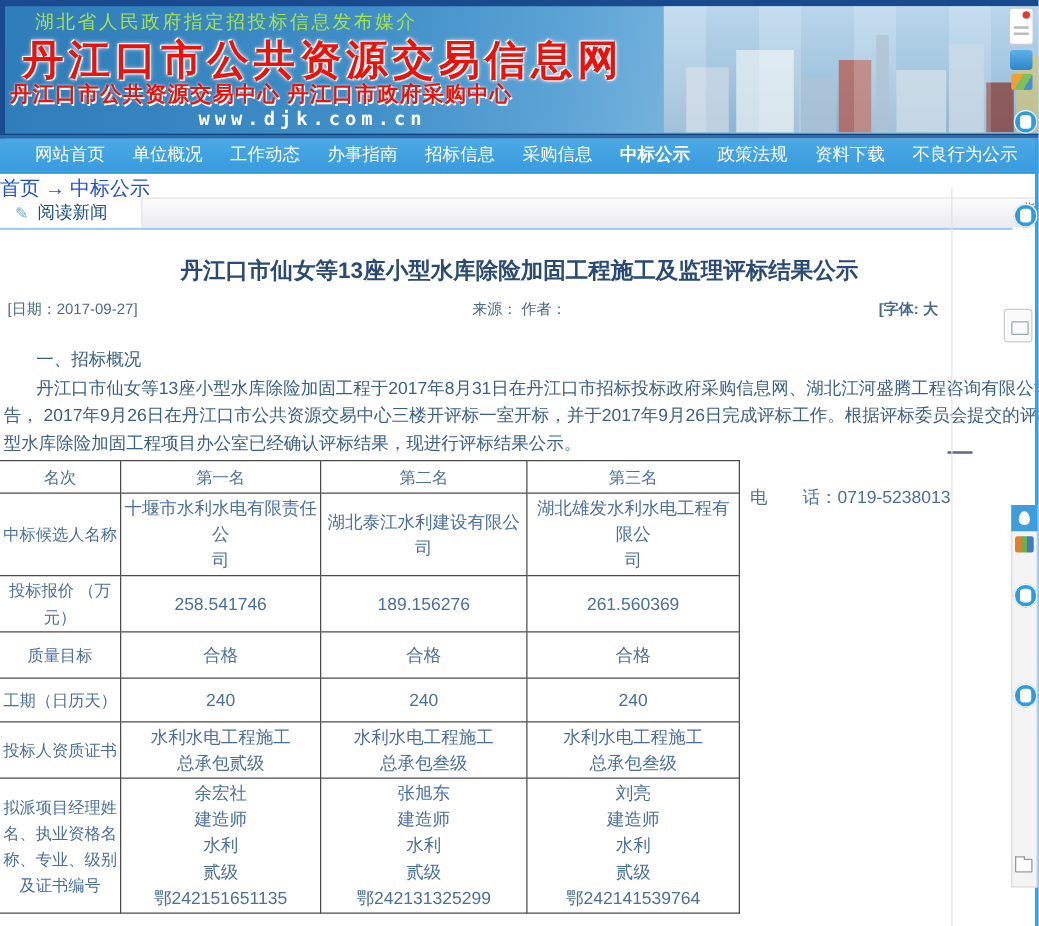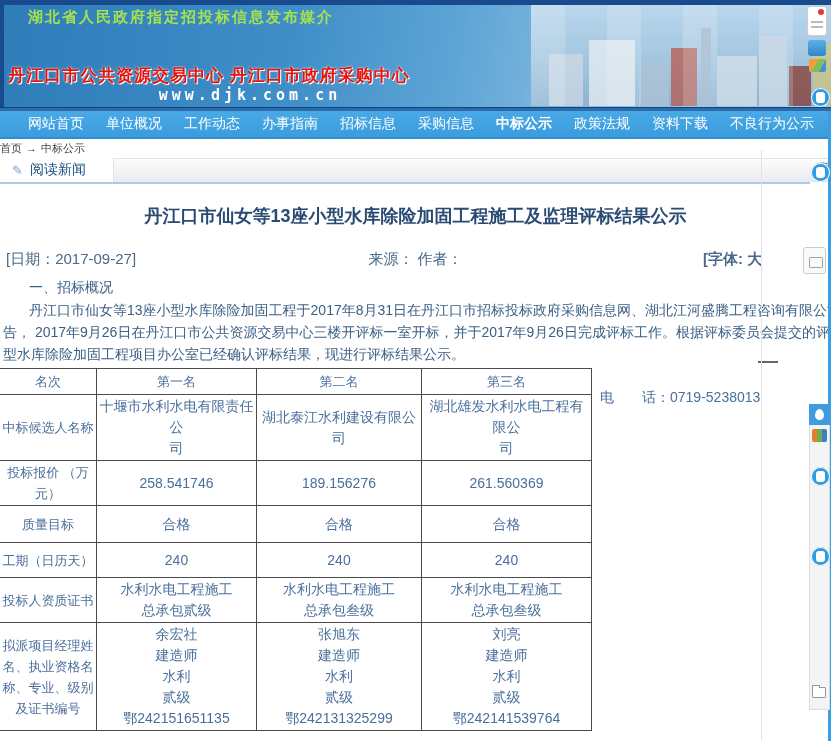--- a/index.html
+++ b/index.html
@@ -5,21 +5,21 @@
   * { margin:0; padding:0; box-sizing:border-box; }
   html,body { width:831px; height:741px; overflow:hidden; }
   body { position:relative; background:#fff; font-family:"Liberation Sans",sans-serif; color:#3a5f85; }
 
   
   #header { position:absolute; left:0; top:0; width:831px; height:111px;
     background:linear-gradient(100deg,#2e7cb8 0%,#3f8ec8 35%,#5ea5d6 55%,#8fc0e2 75%,#aacfe9 100%); overflow:hidden; }
   #header .topbar { position:absolute; left:0; top:0; width:831px; height:5px; background:#1a4a8e; }
   #header .leftbar { position:absolute; left:0; top:0; width:4px; height:111px; background:#1a4a8e; }
   #header .bottombar { position:absolute; left:0; bottom:0; width:831px; height:4px; background:#2c6cad; border-top:1px solid #11447e; }
-  .tagline { position:absolute; left:28px; top:8px; font-size:15px; font-weight:bold; letter-spacing:2px; color:var(--header-green,#a4e34d); }
+  .tagline { position:absolute; left:28px; top:8px; font-size:15px; font-weight:normal; letter-spacing:2px; color:var(--header-green,#a4e34d); }
   .site-title { position:absolute; left:18px; top:26px; font-size:33px; font-weight:bold; letter-spacing:4px; color:var(--header-red,#e8130c);
     text-shadow:0 0 2px #fff,0 0 4px #fff,1px 1px 0 #fff,-1px -1px 0 #fff; white-space:nowrap; }
   .site-subtitle { position:absolute; left:8px; top:64px; font-size:17px; font-weight:bold; letter-spacing:1px; color:var(--header-red,#e8130c);
     text-shadow:0 0 2px #fff,1px 1px 0 #fff; white-space:nowrap; }
   .site-url { position:absolute; left:0; top:86px; width:500px; text-align:center; font-family:"DejaVu Sans Mono",monospace;
     font-size:15px; font-weight:bold; letter-spacing:4px; color:#fff; }
   
   #cityscape { position:absolute; right:0; top:5px; width:300px; height:101px; overflow:hidden;
     background:linear-gradient(180deg,#b9d6ec 0%,#a3c6e0 55%,#8db4d2 100%); }
   #cityscape .b { position:absolute; opacity:.75; }
@@ -27,39 +27,39 @@
     background:repeating-linear-gradient(90deg,rgba(255,255,255,.18) 0 34px,rgba(255,255,255,0) 34px 76px); }
 
   
   #nav { position:absolute; left:0; top:111px; width:831px; height:28px;
     background:linear-gradient(180deg,#4aa9e5 0%,#3a9cde 100%); border-bottom:2px solid #2e8fd0;
     padding-left:17px; display:flex; align-items:center; white-space:nowrap; }
   .nav-item { color:#fff; font-size:14px; margin:0 11px; cursor:pointer; }
   .nav-item.active { font-weight:bold; }
 
   
-  #breadcrumb { position:absolute; left:0; top:141px; width:762px; height:17px; font-size:11px; color:#404040; }
+  #breadcrumb { position:absolute; left:0; top:141px; width:762px; height:17px; font-size:16px; color:#1d4ed8; }
   #breadcrumb span { margin-right:4px; }
 
   
   #tabbar { position:absolute; left:0; top:158px; width:810px; height:26px; border-bottom:2px solid #a9cbe8; background:#fff; }
   #tab-read { position:absolute; left:0; top:0; width:113px; height:24px; background:#fff; display:flex; align-items:center; }
   #tab-read .pen { color:#7aa7d0; font-size:13px; margin:0 7px 0 12px; }
   #tab-read .tlabel { font-size:14px; font-weight:normal; color:var(--tab-text,#1d4f87); }
   #tab-rest { position:absolute; left:113px; top:0; width:810px; height:24px;
     background:linear-gradient(180deg,#fdfdfd 0%,#ededf1 85%,#e4ecf4 100%); border:1px solid #e2e2e2; border-bottom:none;
     display:flex; align-items:flex-start; justify-content:flex-end; }
   #bg-picker { display:flex; align-items:center; margin-right:4px; }
   #bg-picker .bg-label { font-size:12px; color:#60788e; margin-right:4px; }
   .swatch { display:inline-block; width:11px; height:9px; border:1px solid #9aa4ae; margin-left:3px; cursor:pointer; }
 
   
   #article-title { position:absolute; left:0; top:204px; width:831px; text-align:center;
     font-size:18px; font-weight:bold; color:var(--title-text,#2a4a73); }
-  #meta-row { position:absolute; left:0; top:250px; width:780px; height:15px; font-size:15px; color:#4a6a8a; }
+  #meta-row { position:absolute; left:0; top:239px; width:780px; height:15px; font-size:12px; color:#4a6a8a; }
   #meta-date { position:absolute; left:6px; top:0; }
   #meta-center { position:absolute; left:0; top:0; width:831px; text-align:center; }
   #meta-font { position:absolute; left:703px; top:0; white-space:nowrap;font-weight:bold; }
   .bodyline { position:absolute; left:3px; width:831px; font-size:14px; color:var(--body-text,#3a5f85);
     white-space:nowrap; overflow:hidden; }
   .indent { padding-left:26px; }
   #line-head { top:279px; }
   #line-1 { top:302px; }
   #line-2 { top:324px; }
   #line-3 { top:346px; }
@@ -122,20 +122,21 @@
     <div class="b" style="left:108px;bottom:0;width:30px;height:44px;background:#aec3d6;"></div>
     <div class="b" style="left:140px;bottom:0;width:26px;height:58px;background:#b75a4e;"></div>
     <div class="b" style="left:170px;bottom:0;width:10px;height:78px;background:#9fb4c8;"></div>
     <div class="b" style="left:186px;bottom:0;width:40px;height:50px;background:#d7e1ea;"></div>
     <div class="b" style="left:228px;bottom:0;width:28px;height:70px;background:#c2d2e0;"></div>
     <div class="b" style="left:258px;bottom:0;width:22px;height:40px;background:#8a3a30;"></div>
     <div class="b" style="left:282px;bottom:0;width:18px;height:62px;background:#e9c94f;opacity:.5;"></div>
     <div class="stripes"></div>
   </div>
   <div class="tagline">湖北省人民政府指定招投标信息发布媒介</div>
+  <div class="site-title">丹江口市公共资源交易信息网</div>
   <div class="site-subtitle">丹江口市公共资源交易中心 丹江口市政府采购中心</div>
   <div class="site-url">www.djk.com.cn</div>
   <div class="bottombar"></div>
 </div>
 
 <div id="nav">
     <span class="nav-item">网站首页</span>
     <span class="nav-item">单位概况</span>
     <span class="nav-item">工作动态</span>
     <span class="nav-item">办事指南</span>

